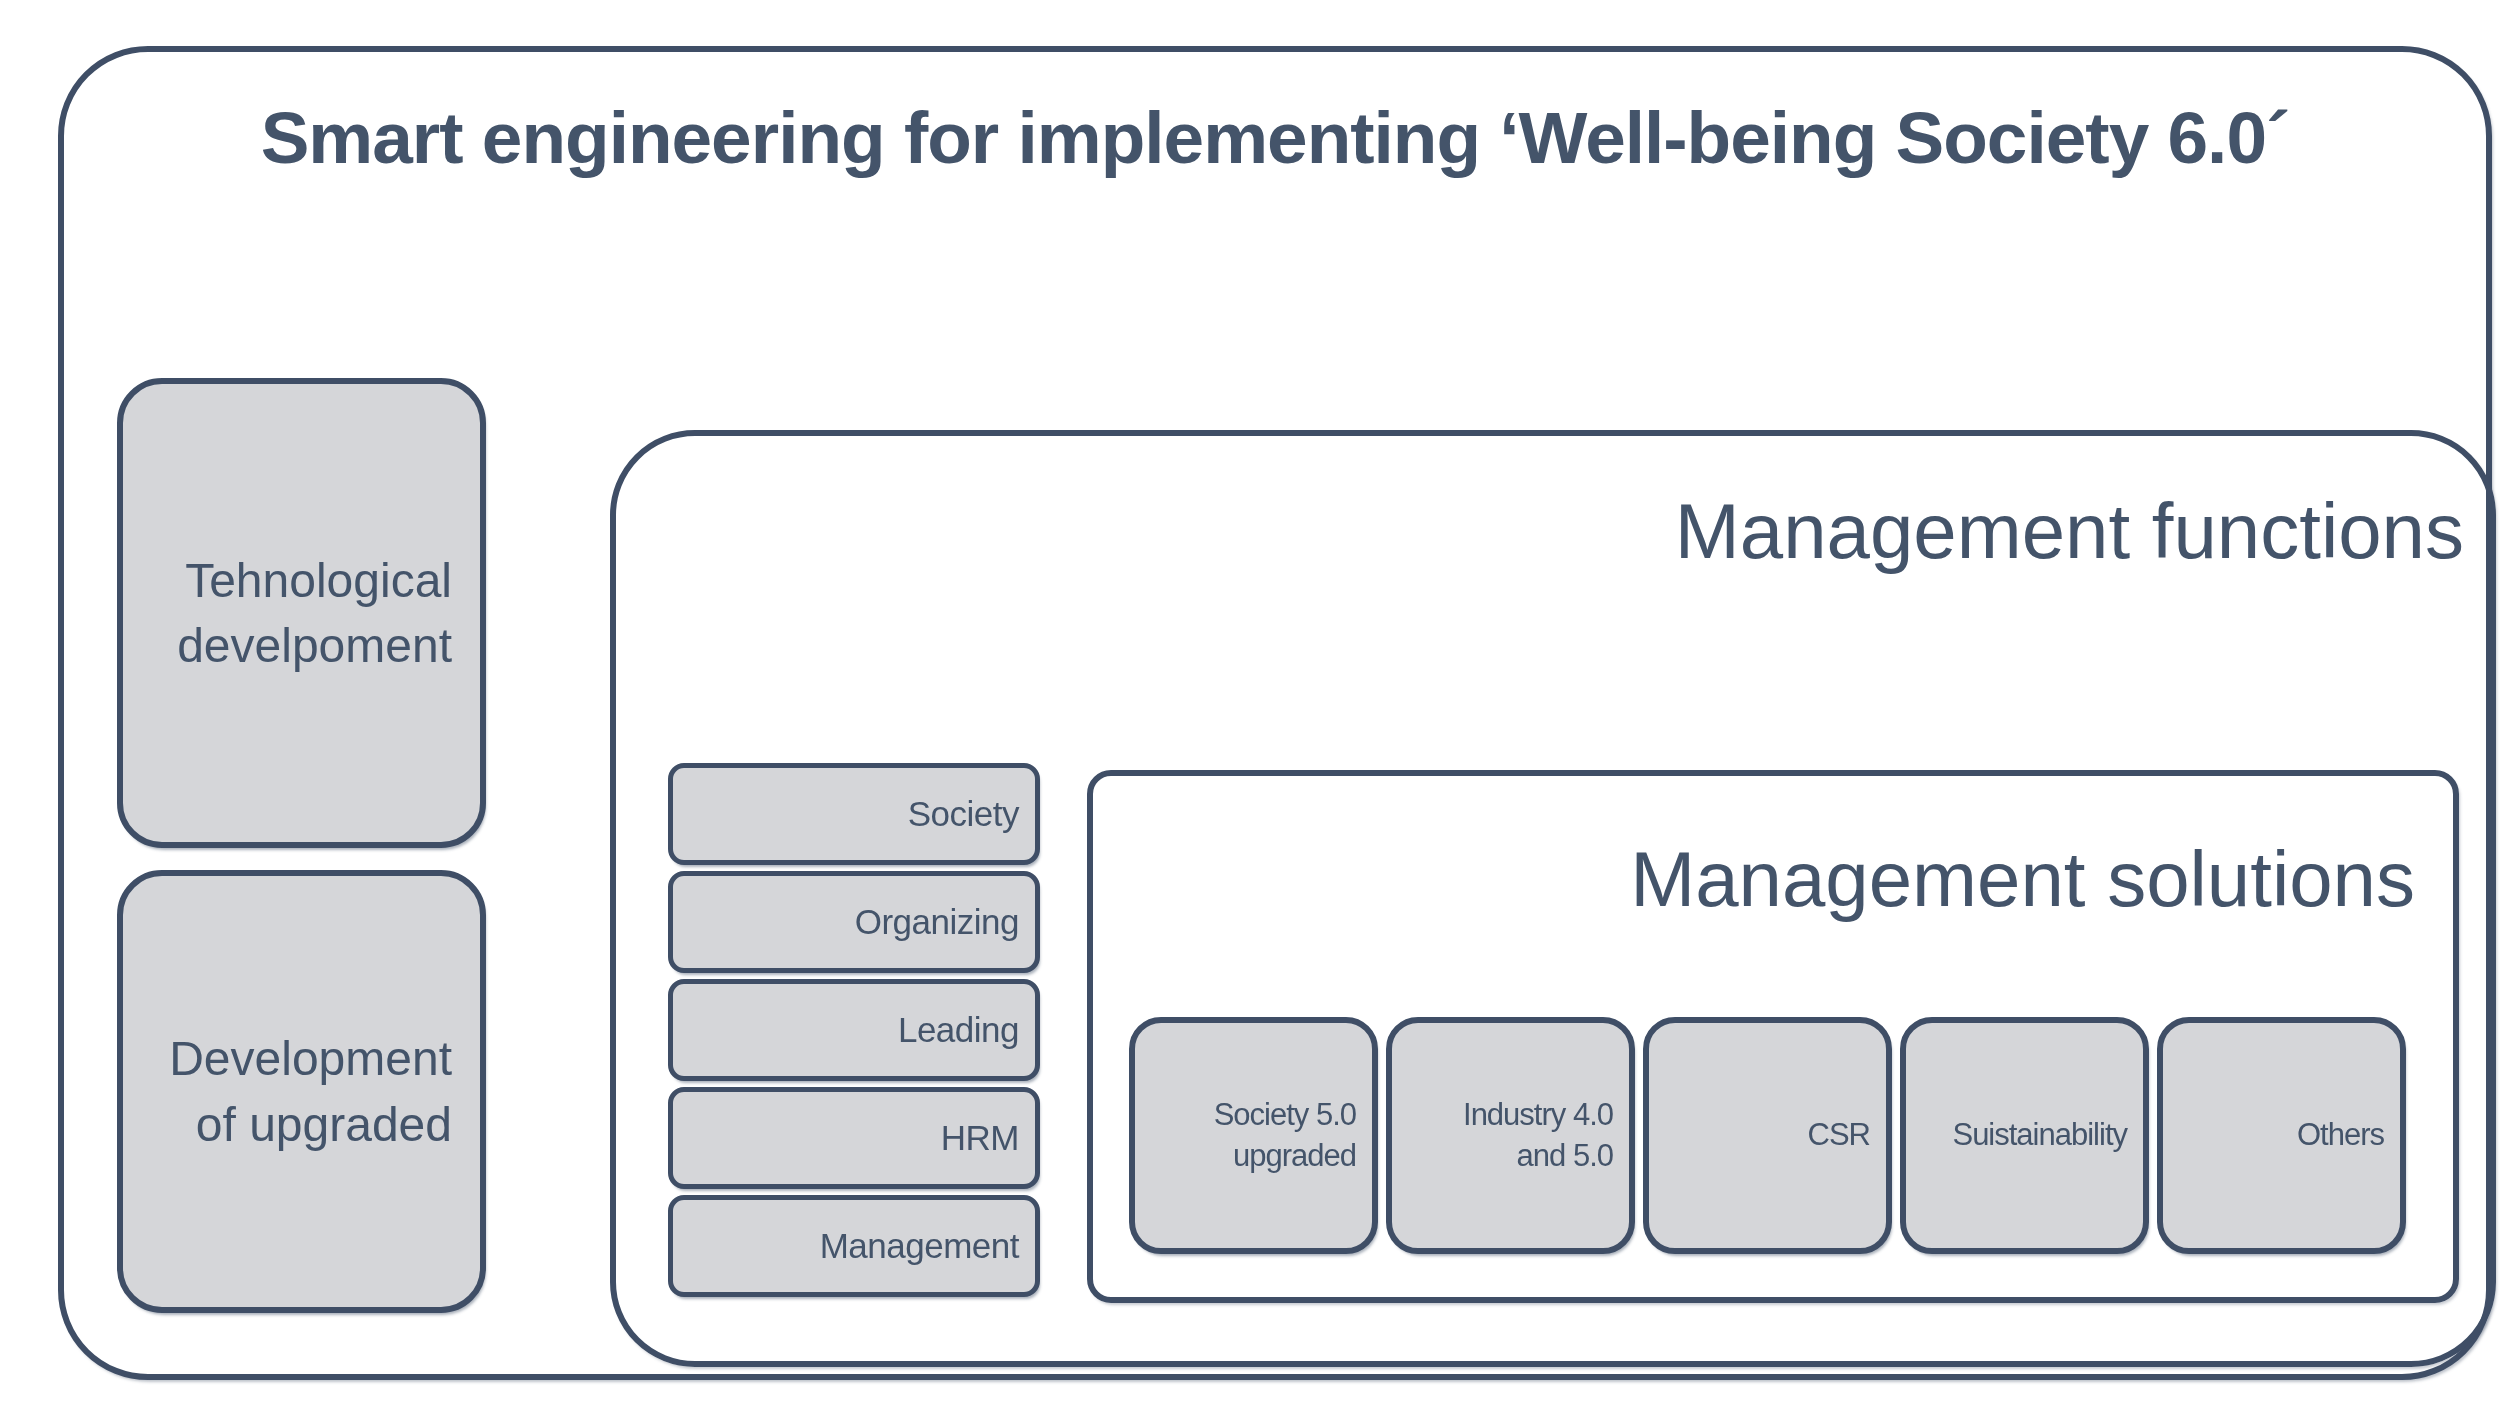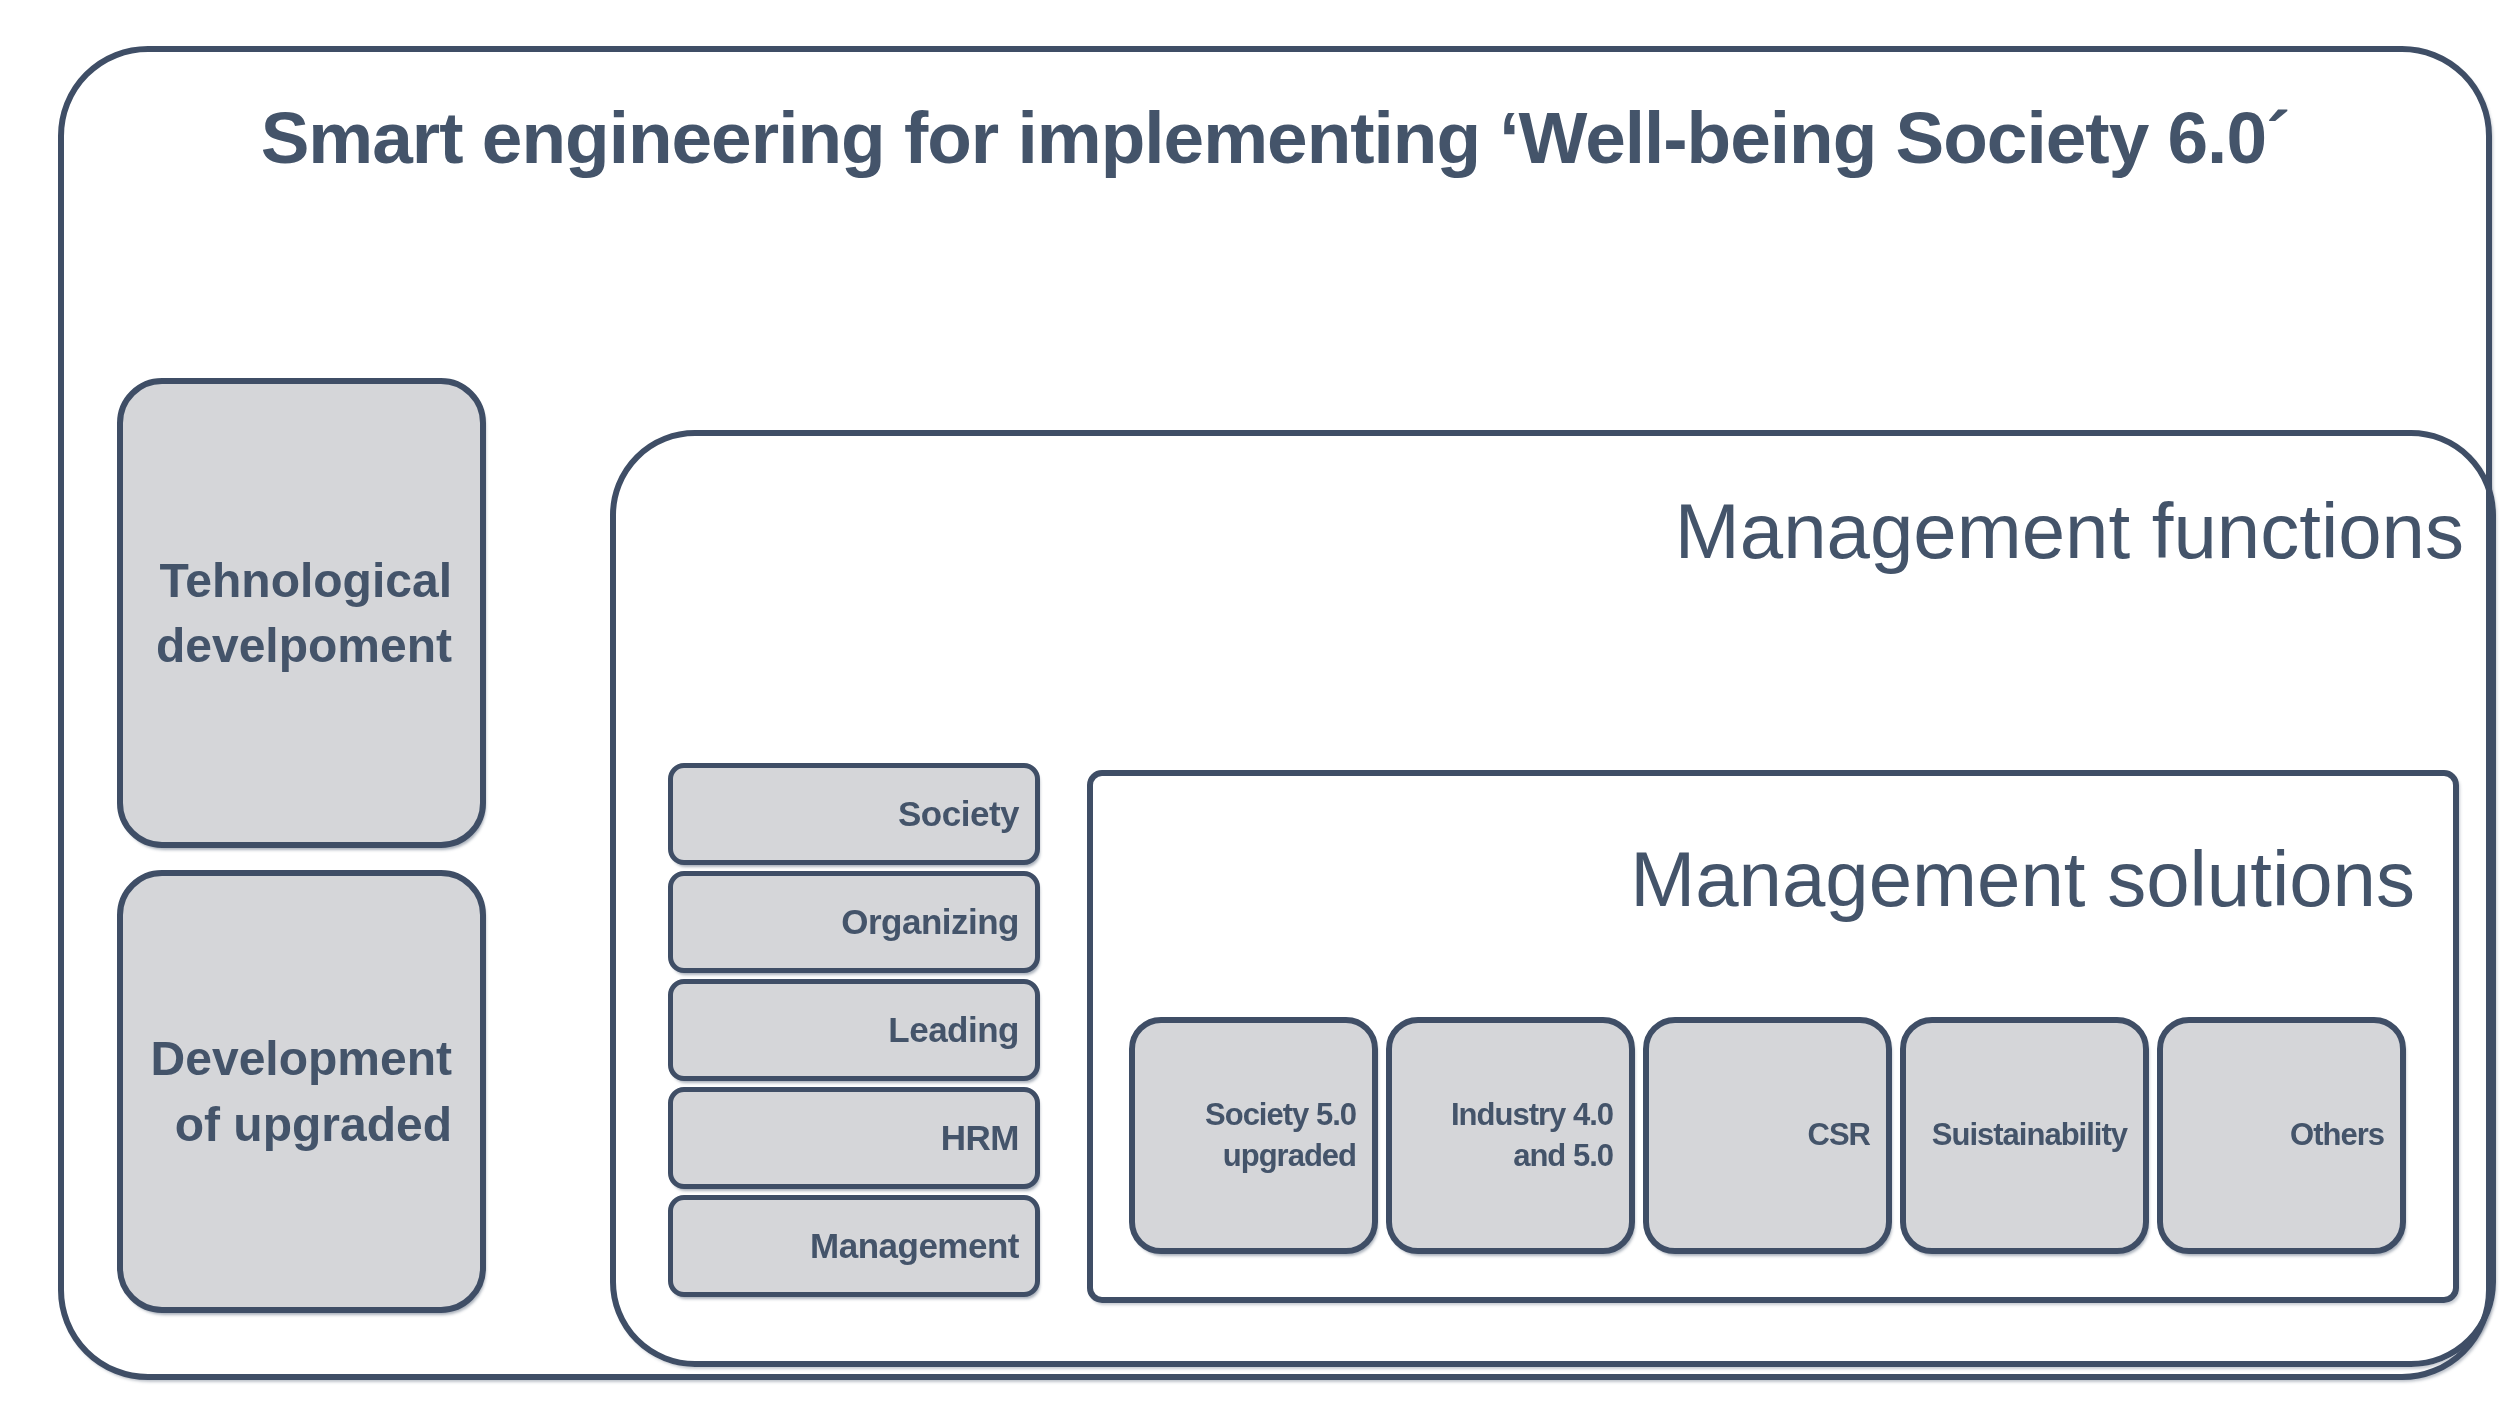--- a/index.html
+++ b/index.html
@@ -27,21 +27,21 @@
     color:var(--ink);white-space:nowrap;
   }
   
   .gray-box{
     position:absolute;background:var(--fill);
     border:6px solid var(--border);
     box-shadow:2px 4px 3px -2px rgba(68,84,106,.45);
     display:flex;align-items:center;justify-content:flex-end;
   }
   .gray-box .label{
-    text-align:right;white-space:pre-line;color:var(--ink);font-weight:bold;
+    text-align:right;white-space:pre-line;color:var(--ink);font-weight:normal;
   }
   
   .box-tech{left:117px;top:378px;width:369px;height:470px;border-radius:45px;}
   .box-society{left:117px;top:870px;width:369px;height:443px;border-radius:45px;}
   .box-tech .label,.box-society .label{font-size:48px;line-height:1.36;padding-right:28px;}
   
   .mf-box{
     position:absolute;left:546px;top:378px;width:1886px;height:937px;
     border:6px solid var(--border);border-radius:85px;background:transparent;
     box-shadow:2px 3px 3px -1px rgba(68,84,106,.3);
@@ -55,21 +55,21 @@
   
   .fn-box{
     position:absolute;left:52px;width:372px;height:102px;border-radius:16px;
     border-width:5px;
   }
   .fn-box .label{font-size:35px;padding-right:16px;letter-spacing:-0.5px;}
   .fn-0{top:327px;} .fn-1{top:435px;} .fn-2{top:543px;} .fn-3{top:651px;} .fn-4{top:759px;}
   
   .ms-box{
     position:absolute;left:471px;top:334px;width:1372px;height:533px;
-    border:6px solid var(--border);border-radius:15px;background:transparent;
+    border:6px solid var(--border);border-radius:24px;background:transparent;
     box-shadow:2px 3px 3px -1px rgba(68,84,106,.3);
   }
   
   .sol-box{top:241px;width:249px;height:237px;border-radius:32px;}
   .sol-box .label{font-size:31px;line-height:1.3;padding-right:16px;letter-spacing:-1px;}
   .sol-0{left:36px;} .sol-1{left:293px;} .sol-2{left:550px;} .sol-3{left:807px;} .sol-4{left:1064px;}
 </style>
 </head>
 <body>
 

